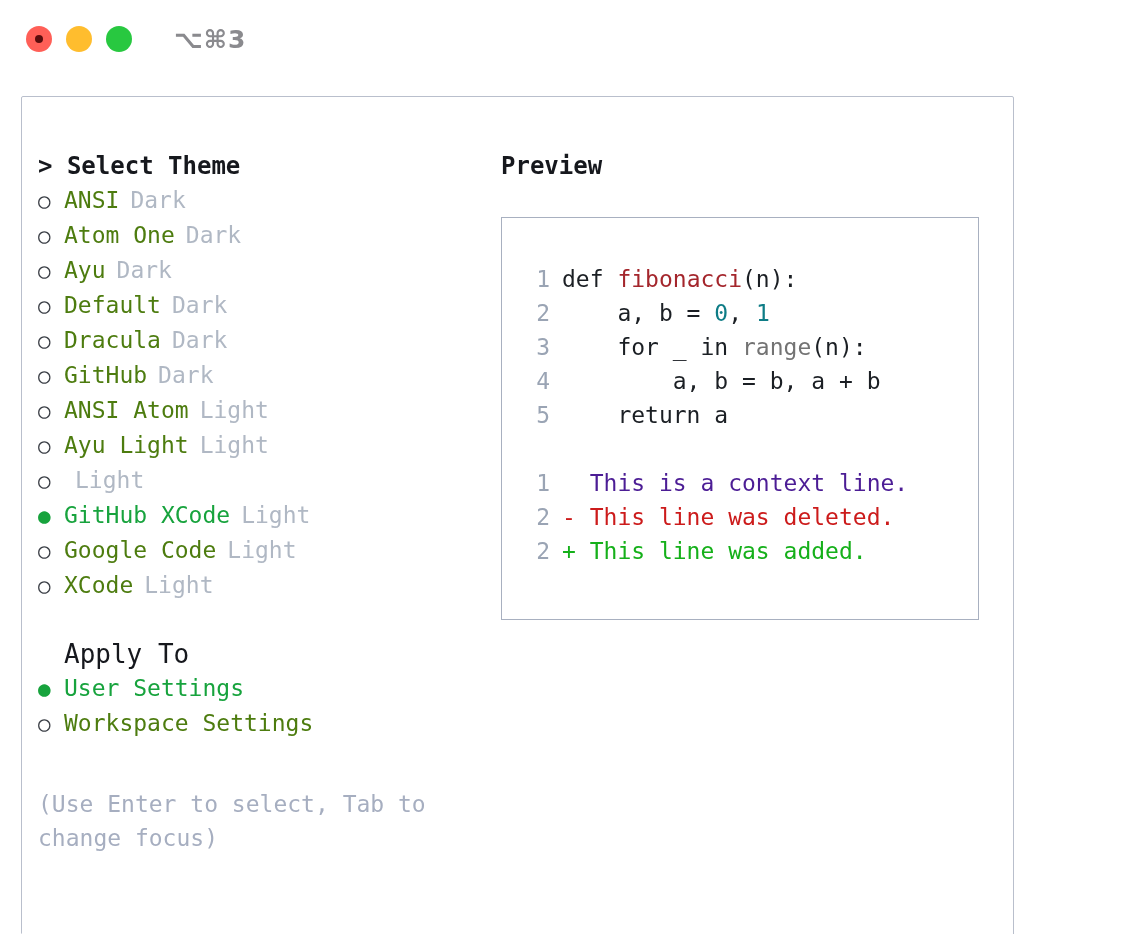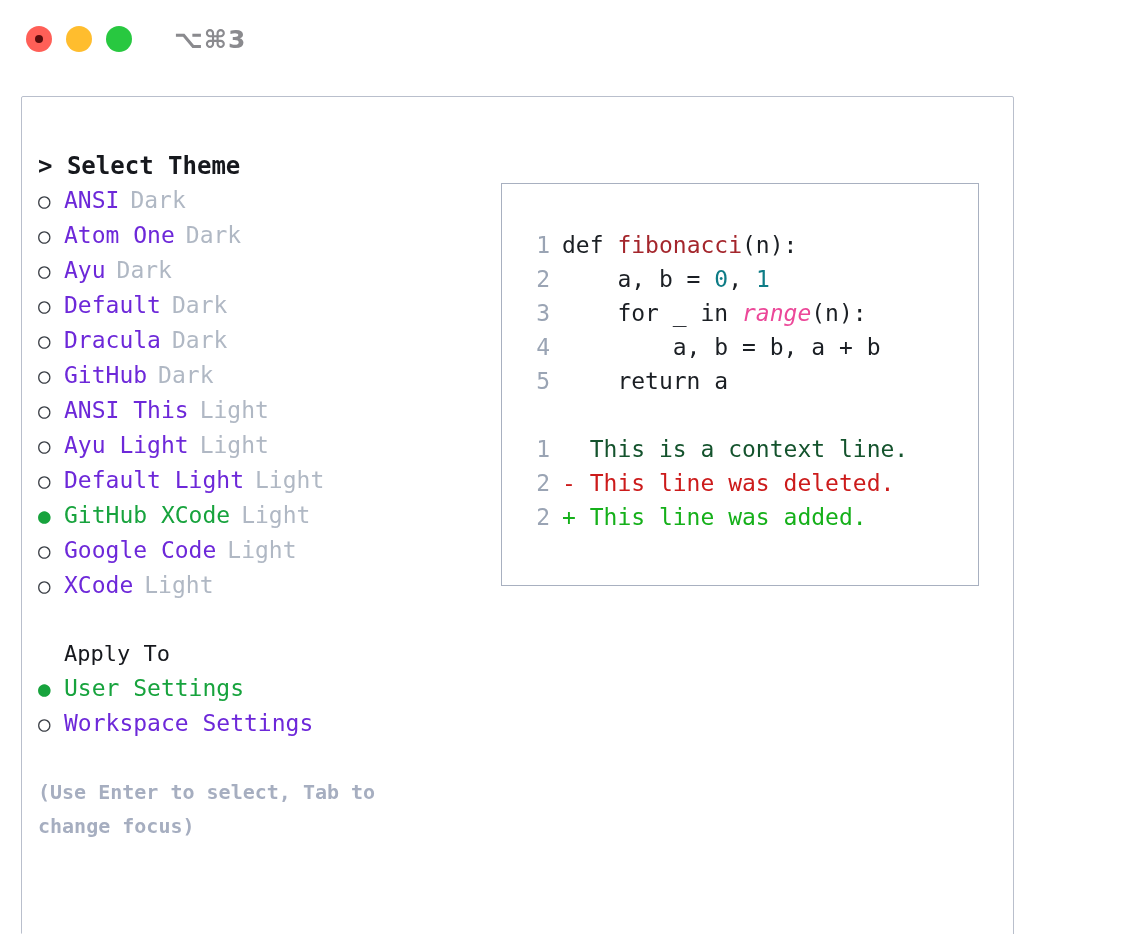--- a/index.html
+++ b/index.html
@@ -121,49 +121,48 @@
   .bullet {
     width: 26px;
     flex: 0 0 26px;
     color: #3b3f46;
     font-size: 21px;
   }
   .bullet.sel {
     color: #17a33d;
   }
   .name {
-    color: #6d28d9;
+    color: #4d7c0f;
   }
   .row.selected .name {
     color: #17a33d;
   }
   .badge {
     color: #b0b8c4;
     margin-left: 11px;
     text-align: right;
   }
 
   .spacer-sm { height: 34px; }
 
   .sub-heading {
-    font-size: 22px;
+    font-size: 26px;
     color: #16181d;
     line-height: 34px;
     padding-left: 26px;
     white-space: pre;
   }
 
   .hint {
-    margin-top: 34px;
-    font-size: 20px;
+    margin-top: 46px;
+    font-size: 23px;
     line-height: 34px;
     color: #a6aec0;
     width: 400px;
     white-space: normal;
-    font-weight: bold;
   }
 
   
   .preview-box {
     margin-top: 34px;
     width: 478px;
     height: 403px;
     border: 1.6px solid #a8b0c0;
     box-sizing: border-box;
     background: #ffffff;
@@ -180,22 +179,22 @@
     width: 30px;
     flex: 0 0 30px;
     text-align: right;
     color: #9aa4b4;
     margin-right: 12px;
   }
   .code-text { color: #1b1f24; }
 
   .tok-fn   { color: #a4262c; }
   .tok-num  { color: #0e7c86; }
-  .tok-call { color: #ec4899; font-style: italic; }
-  .tok-ctx  { color: #14532d; text-align: right; }
+  .tok-call { color: #737373; }
+  .tok-ctx  { color: #4c1d95; text-align: right; }
   .tok-del  { color: #cc1b1b; }
   .tok-add  { color: #15b01a; }
 
   .code-gap { height: 34px; }
 </style>
 </head>
 <body>
 
 <div class="window">
 
@@ -215,40 +214,41 @@
 
       <div class="left-col">
         <div class="heading">&gt; Select Theme</div>
         <div class="theme-list" id="theme-list">
             <div class="row"><span class="bullet">○</span><span class="name">ANSI</span><span class="badge">Dark</span></div>
             <div class="row"><span class="bullet">○</span><span class="name">Atom One</span><span class="badge">Dark</span></div>
             <div class="row"><span class="bullet">○</span><span class="name">Ayu</span><span class="badge">Dark</span></div>
             <div class="row"><span class="bullet">○</span><span class="name">Default</span><span class="badge">Dark</span></div>
             <div class="row"><span class="bullet">○</span><span class="name">Dracula</span><span class="badge">Dark</span></div>
             <div class="row"><span class="bullet">○</span><span class="name">GitHub</span><span class="badge">Dark</span></div>
-            <div class="row"><span class="bullet">○</span><span class="name">ANSI This</span><span class="badge">Light</span></div>
+            <div class="row"><span class="bullet">○</span><span class="name">ANSI Atom</span><span class="badge">Light</span></div>
             <div class="row"><span class="bullet">○</span><span class="name">Ayu Light</span><span class="badge">Light</span></div>
-            <div class="row"><span class="bullet">○</span><span class="name">Default Light</span><span class="badge">Light</span></div>
+            <div class="row"><span class="bullet">○</span><span class="badge">Light</span></div>
             <div class="row selected"><span class="bullet sel">●</span><span class="name">GitHub XCode</span><span class="badge">Light</span></div>
             <div class="row"><span class="bullet">○</span><span class="name">Google Code</span><span class="badge">Light</span></div>
             <div class="row"><span class="bullet">○</span><span class="name">XCode</span><span class="badge">Light</span></div>
           </div>
 
         <div class="spacer-sm"></div>
 
         <div class="sub-heading">Apply To</div>
         <div id="apply-list">
             <div class="row selected"><span class="bullet sel">●</span><span class="name">User Settings</span></div>
             <div class="row"><span class="bullet">○</span><span class="name">Workspace Settings</span></div>
           </div>
 
         <div class="hint">(Use Enter to select, Tab to change focus)</div>
       </div>
 
       <div class="right-col">
+        <div class="heading">Preview</div>
         <div class="preview-box">
           <div id="code-block">
               <div class="code-line"><span class="lineno">1</span><span class="code-text"><span>def </span><span class="tok-fn">fibonacci</span><span>(n):</span></span></div>
               <div class="code-line"><span class="lineno">2</span><span class="code-text"><span>    a, b = </span><span class="tok-num">0</span><span>, </span><span class="tok-num">1</span></span></div>
               <div class="code-line"><span class="lineno">3</span><span class="code-text"><span>    for _ in </span><span class="tok-call">range</span><span>(n):</span></span></div>
               <div class="code-line"><span class="lineno">4</span><span class="code-text"><span>        a, b = b, a + b</span></span></div>
               <div class="code-line"><span class="lineno">5</span><span class="code-text"><span>    return a</span></span></div>
             </div>
           <div class="code-gap"></div>
           <div id="diff-block">

